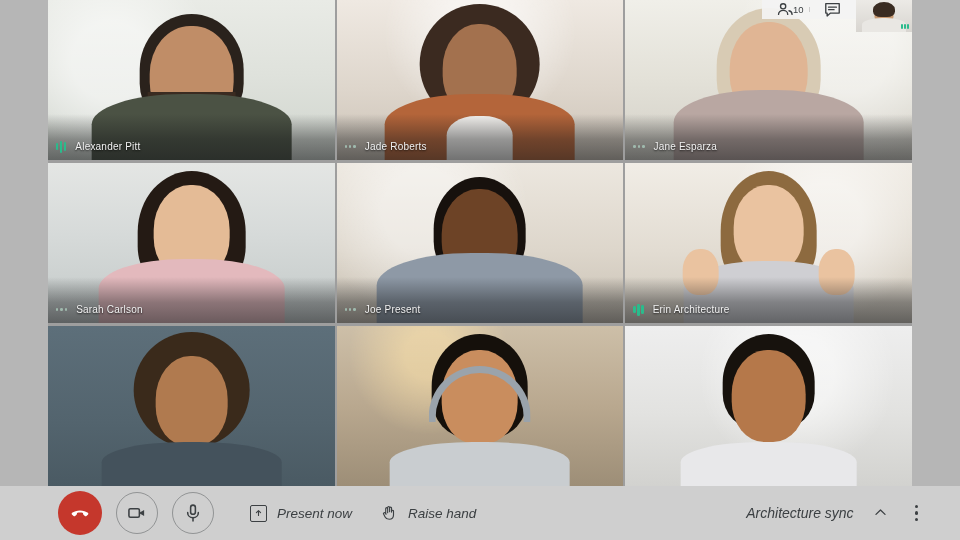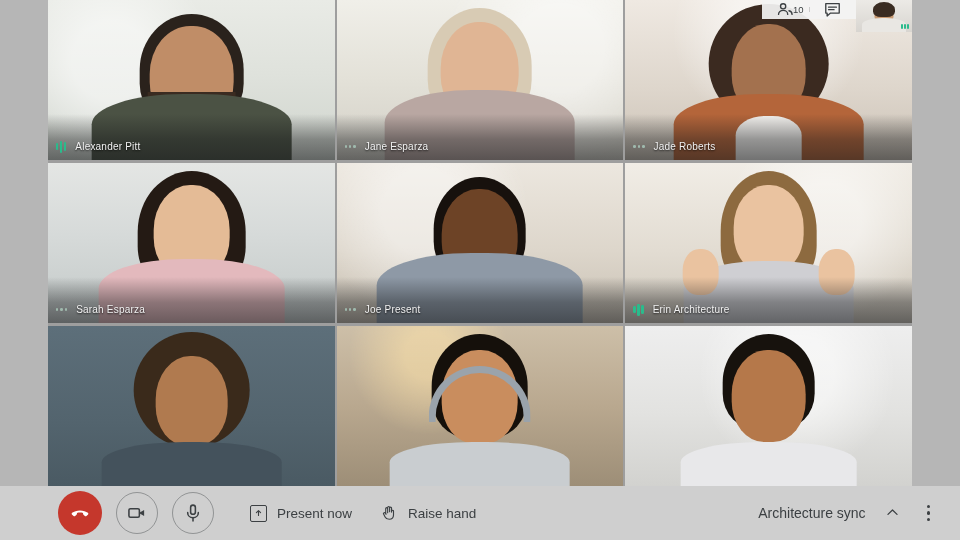--- a/index.html
+++ b/index.html
@@ -132,24 +132,25 @@
     display:flex; gap:1.2px; align-items:center;
   }
   #selfview .sv-indicator i { width:1.8px; height:5px; background:#2bbb8c; border-radius:1px; }
 
   
   #toolbar {
     position:absolute; left:0; right:0; bottom:0; height:54px;
     background:#cfcfcf;
     display:flex; align-items:center;
     z-index:40;
+    font-style:italic;
   }
   #toolbar-left { display:flex; align-items:center; gap:14px; padding-left:58px; }
   #toolbar-mid  { display:flex; align-items:center; gap:28px; margin-left:36px; }
-  #toolbar-right{ margin-left:auto; display:flex; align-items:center; gap:18px; padding-right:22px; }
+  #toolbar-right{ margin-left:auto; display:flex; align-items:center; gap:18px; padding-right:34px; }
 
   .circleBtn {
     width:42px; height:42px; border-radius:50%;
     display:flex; align-items:center; justify-content:center;
     border:1px solid rgba(60,64,67,.42);
     background:transparent;
   }
   .circleBtn.danger {
     background:#c5372c; border:none; width:44px; height:44px;
   }
@@ -186,71 +187,71 @@
         <span class="eq">
             <i></i>
             <i></i>
             <i></i>
           </span>
         <span class="label">Alexander Pitt</span>
       </div>
     </div>
 
     <div class="tile">
-      <div class="bg room-b"></div>
-      <div class="person" style="width:100%;height:100%;">
-        <div class="hair" style="width:104px;height:116px;top:8px;background:#d8cbb4;"></div>
-        <div class="head" style="width:78px;height:96px;top:22px;background:#e0b594;"></div>
-        <div class="torso" style="width:190px;height:70px;background:#b9a7a2;"></div>
-      </div>
-      <div class="scrim"></div>
-      <div class="nameRow">
-        <span class="dots">
-            <i></i>
-            <i></i>
-            <i></i>
-          </span>
-        <span class="label">Jane Esparza</span>
-      </div>
-    </div>
-
-    <div class="tile">
       <div class="bg room-c"></div>
       <div class="person" style="width:100%;height:100%;">
         <div class="hair" style="width:120px;height:120px;top:4px;background:#3b2a20;border-radius:50%;"></div>
         <div class="head" style="width:74px;height:92px;top:24px;background:#a3714e;"></div>
         <div class="torso" style="width:190px;height:66px;background:#b4653a;"></div>
         <div class="shoulderline" style="width:66px;height:44px;background:#f3f1ee;border-radius:44% 44% 0 0;"></div>
       </div>
       <div class="scrim"></div>
       <div class="nameRow">
         <span class="dots">
             <i></i>
             <i></i>
             <i></i>
           </span>
         <span class="label">Jade Roberts</span>
       </div>
     </div>
 
     <div class="tile">
+      <div class="bg room-b"></div>
+      <div class="person" style="width:100%;height:100%;">
+        <div class="hair" style="width:104px;height:116px;top:8px;background:#d8cbb4;"></div>
+        <div class="head" style="width:78px;height:96px;top:22px;background:#e0b594;"></div>
+        <div class="torso" style="width:190px;height:70px;background:#b9a7a2;"></div>
+      </div>
+      <div class="scrim"></div>
+      <div class="nameRow">
+        <span class="dots">
+            <i></i>
+            <i></i>
+            <i></i>
+          </span>
+        <span class="label">Jane Esparza</span>
+      </div>
+    </div>
+
+    <div class="tile">
       <div class="bg room-d"></div>
       <div class="person" style="width:100%;height:100%;">
         <div class="hair" style="width:108px;height:122px;top:8px;background:#241a14;"></div>
         <div class="head" style="width:76px;height:94px;top:22px;background:#e4bb96;"></div>
         <div class="torso" style="width:186px;height:64px;background:#e3b9bd;"></div>
       </div>
       <div class="scrim"></div>
       <div class="nameRow">
         <span class="dots">
             <i></i>
             <i></i>
             <i></i>
           </span>
-        <span class="label">Sarah Esparza</span>
+        <span class="label">Sarah Carlson</span>
       </div>
     </div>
 
     <div class="tile">
       <div class="bg room-e"></div>
       <div class="person" style="width:100%;height:100%;">
         <div class="hair" style="width:92px;height:104px;top:14px;background:#17110d;"></div>
         <div class="head" style="width:76px;height:94px;top:26px;background:#6d4326;"></div>
         <div class="torso" style="width:206px;height:70px;background:#8e99a6;"></div>
       </div>

